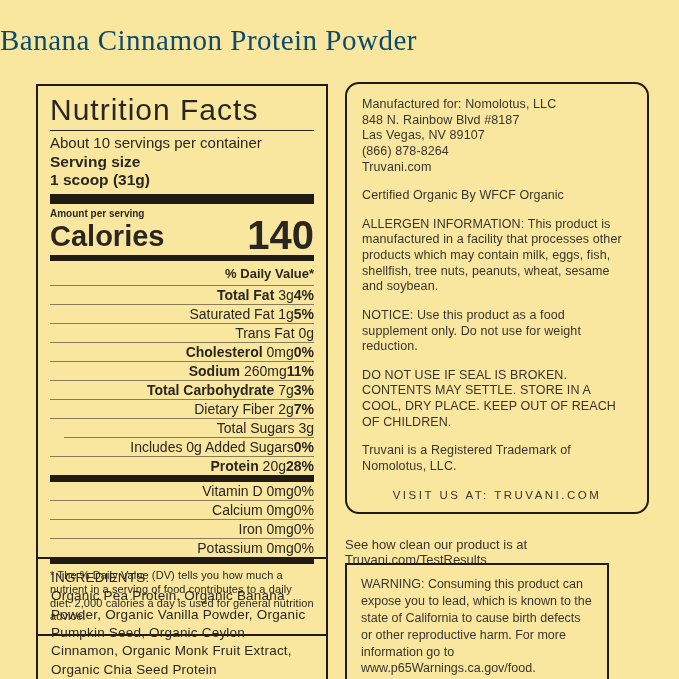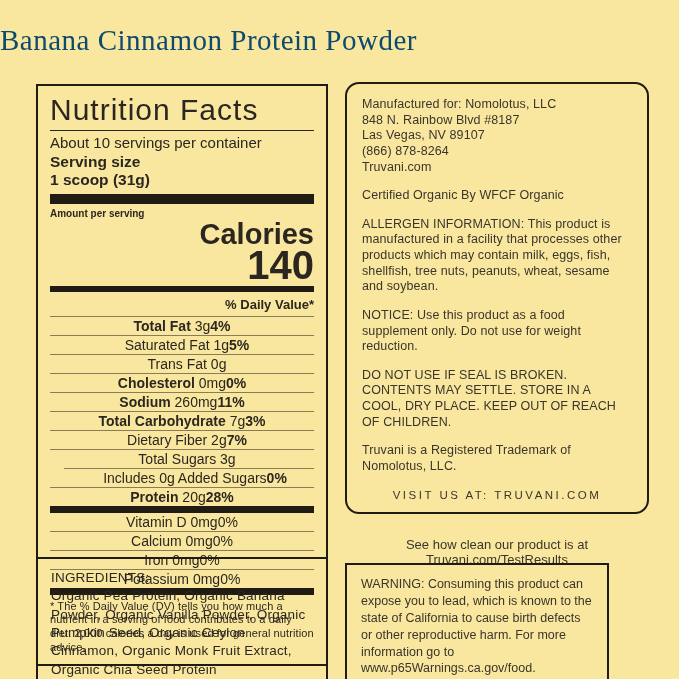--- a/index.html
+++ b/index.html
@@ -23,42 +23,42 @@
   
   .nf { left:36px; top:84px; width:292px; padding:8px 12px 10px; }
   .nf-title { font-size:30px; font-weight:normal; letter-spacing:1px; line-height:1.05; white-space:nowrap; }
   .nf-rule { border-top:1.5px solid #2B2720; margin:4px 0 3px; }
   .nf-servings { font-size:15px; }
   .nf-serving-row { display:flex; justify-content:space-between; font-weight:bold; font-size:15.5px; margin-top:2px;flex-direction:column; }
   .bar-lg { height:10px; background:#201C14; margin:5px 0 4px; }
   .bar-md { height:6px; background:#201C14; margin:4px 0 0; }
   .bar-sm { height:7px; background:#201C14; }
   .nf-aps { font-size:10px; font-weight:bold; }
-  .nf-cal-row { display:flex; justify-content:space-between; align-items:flex-end;flex-direction:column; }
+  .nf-cal-row { display:flex; justify-content:space-between; align-items:flex-end; }
   .nf-cal-label { font-size:29px; font-weight:bold; line-height:1.05; }
   .nf-cal-value { font-size:40px; font-weight:bold; line-height:0.82; }
   .nf-dvh { text-align:right; font-weight:bold; font-size:13px; padding:5px 0 4px; }
-  .r { display:flex; justify-content:center; border-top:1px solid rgba(43,39,32,0.55); padding:2px 0 1px; font-size:14px; line-height:15px; }
+  .r { display:flex; justify-content:flex-end; border-top:1px solid rgba(43,39,32,0.55); padding:2px 0 1px; font-size:14px; line-height:15px; }
   .r .nm .b { font-weight:bold; }
   .r .dv { font-weight:bold; }
   .i1 { padding-left:10px; }
   .i2 { margin-left:14px; padding-left:12px; }
   .vit .r .dv { font-weight:normal; }
   .vit .r:first-child { border-top:none; }
   .nf-foot { font-size:11px; line-height:1.24; padding-top:5px; letter-spacing:0.1px; }
 
   
   .ing { left:36px; top:557px; width:292px; padding:10px 13px; font-size:13.5px; line-height:1.36; letter-spacing:0.2px; }
 
   
   .info { left:345px; top:82px; width:304px; padding:13px 15px 10px; font-size:12.5px; line-height:1.25; color:#3A352C; letter-spacing:0.1px;border-radius:14px; }
   .info .p { margin:0 0 13px; }
   .visit { text-align:center; letter-spacing:2.5px; font-size:11.5px; margin-top:3px; white-space:nowrap; }
 
-  .note { position:absolute; left:345px; top:537px; width:304px; text-align:center; font-size:13px; color:#3A352C; }
+  .note { position:absolute; left:345px; top:537px; width:304px; font-size:13px; color:#3A352C; }
 
   
   .warn { left:345px; top:563px; width:264px; padding:11px 14px; font-size:12.5px; line-height:1.35; color:#3A352C; }
 </style>
 </head>
 <body>
 
 <div class="title">Banana Cinnamon Protein Powder</div>
 
 <div class="panel nf">

